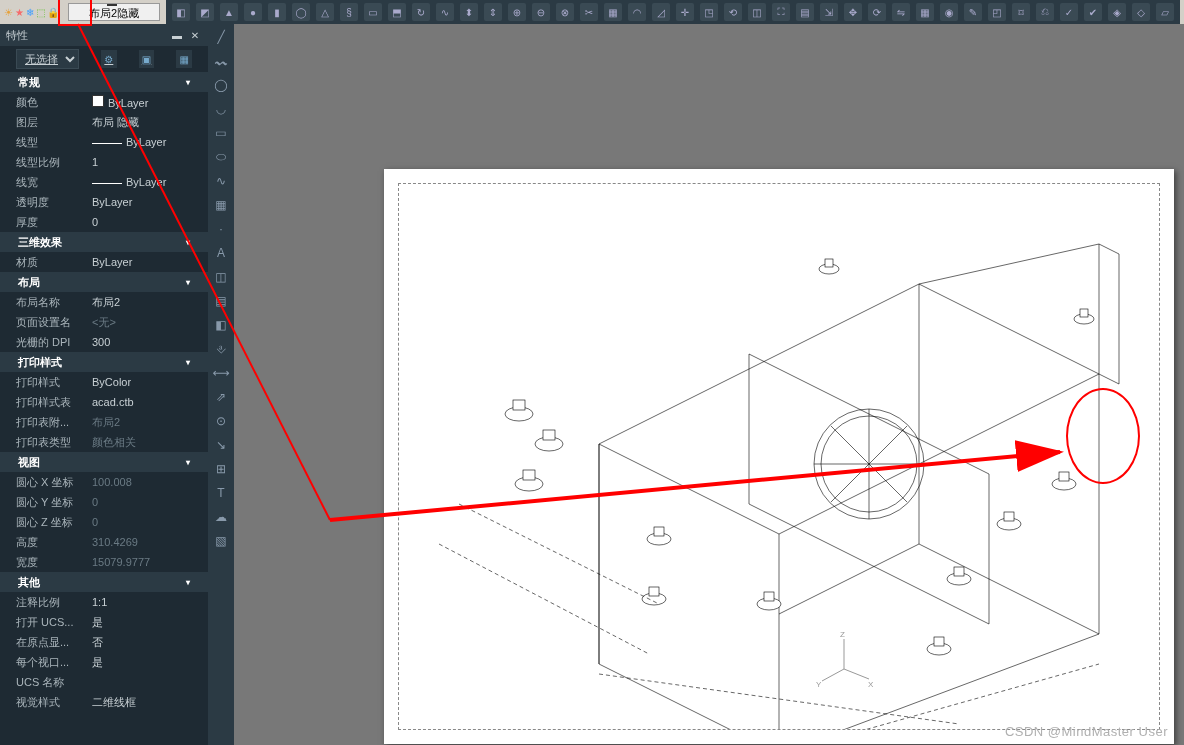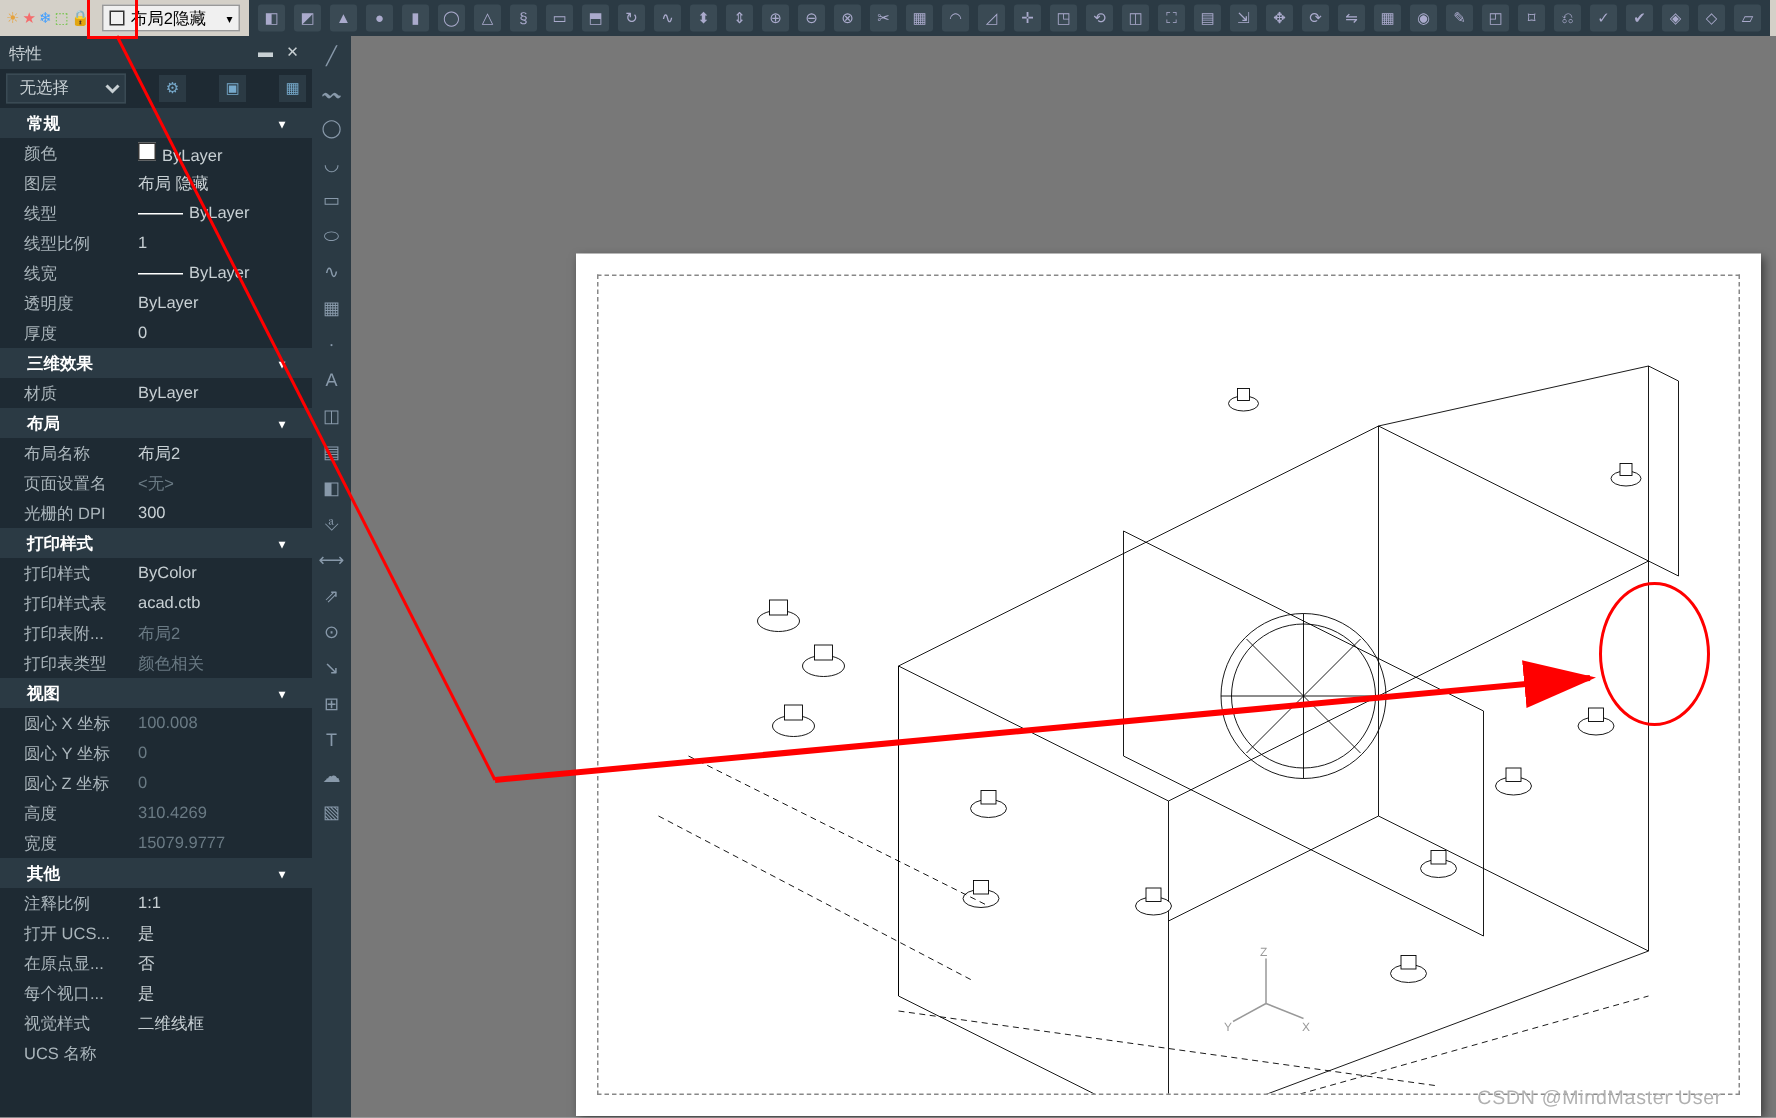--- a/index.html
+++ b/index.html
@@ -1,35 +1,35 @@
 <!DOCTYPE html>
 <html><head>
 <meta charset="utf-8">
 <style>
 * { box-sizing: border-box; margin: 0; padding: 0; font-family: "Microsoft YaHei", sans-serif; }
 body { width: 1184px; height: 745px; background: #4a4a4a; overflow: hidden; position: relative; }
 
 
 .top-toolbar { height: 24px; background: #d4d0c8; display: flex; align-items: center; padding: 0 4px; gap: 2px; }
 .top-toolbar .tb-icon { width: 16px; height: 16px; display: flex; align-items: center; justify-content: center; font-size: 10px; cursor: pointer; }
-.layout-dropdown { display: flex; align-items: center; background: #f0f0f0; border: 1px solid #999; height: 18px; padding: 0 4px; margin-left: 6px; width: 180px; font-size: 11px; }
+.layout-dropdown { display: flex; align-items: center; background: #f0f0f0; border: 1px solid #999; height: 18px; padding: 0 4px; margin-left: 6px; width: 180px; font-size: 11px; flex-direction: column; }
 .layout-dropdown .sq { width: 10px; height: 10px; border: 1px solid #333; margin-right: 4px; }
 .layout-dropdown .dd-arrow { margin-left: auto; font-size: 8px; }
 .dark-toolbar { flex: 1; background: #2b3a44; height: 24px; display: flex; align-items: center; gap: 6px; padding: 0 6px; margin-left: 4px; }
 .dark-toolbar .dt-icon { width: 18px; height: 18px; background: #3a4a54; border-radius: 2px; display:flex; align-items:center; justify-content:center; color:#aac; font-size:10px; cursor:pointer;}
 
 
 .main { display: flex; height: calc(100% - 24px); }
 
 
 .props { width: 208px; background: #1e2a33; color: #c8d0d4; font-size: 11px; display: flex; flex-direction: column; }
 .props-title-bar { height: 22px; background: #2b3a44; display: flex; align-items: center; padding: 0 6px; justify-content: space-between; gap: 24px; }
 .props-title-bar .ctrl { display: flex; gap: 4px; }
 .props-title-bar .ctrl span { width: 14px; height: 14px; cursor: pointer; display:flex; align-items:center; justify-content:center; font-size:10px; }
-.props-select-row { height: 26px; display: flex; align-items: center; padding: 0 4px; gap: 22px; background:#1e2a33; }
+.props-select-row { height: 26px; display: flex; align-items: center; padding: 0 16px; gap: 22px; background:#1e2a33;text-decoration:underline; }
 .props-select { flex: 1; background: #2b3a44; color: #c8d0d4; border: 1px solid #3a4a54; height: 20px; font-size: 11px; padding: 0 4px; }
 .props-select-row .mini-icon { width: 18px; height: 18px; background: #2b3a44; display:flex; align-items:center; justify-content:center; font-size:10px; cursor:pointer; color:#7ac; }
 
 .section-header { background: #2b3a44; height: 20px; display: flex; align-items: center; justify-content: space-between; padding: 0 18px; cursor: pointer; font-weight: bold; color:#fff; }
 .section-header .arrow { font-size: 8px; }
 .prop-row { display: flex; height: 20px; align-items: center; padding-left: 16px; }
 .prop-row .label { width: 76px; color: #aab5bb; }
 .prop-row .value { flex: 1; color: #c8d0d4; }
 .prop-row .value.dim { color: #6a7a84; }
 .prop-row .swatch { width: 12px; height: 12px; background: #fff; border: 1px solid #333; margin-right: 4px; display:inline-block; }
@@ -42,21 +42,21 @@
 
 .canvas-area { flex: 1; background: #787878; position: relative; }
 .paper { position: absolute; left: 150px; top: 145px; width: 790px; height: 575px; background: #fff; box-shadow: 2px 2px 6px rgba(0,0,0,0.5); }
 .paper-inner { position: absolute; inset: 14px; border: 1px dashed #888; }
 .drawing { position: absolute; inset: 0; }
 
 
 .anno-box { position: absolute; left: 58px; top: -2px; width: 34px; height: 28px; border: 2px solid red; pointer-events: none; }
 .anno-ellipse { position: absolute; left: 1066px; top: 388px; width: 74px; height: 96px; border: 2px solid red; border-radius: 50%; pointer-events: none; }
 .anno-line1 { position: absolute; left: 0; top: 0; width: 100%; height: 100%; pointer-events: none; }
-.watermark { position:absolute; right:36px; bottom:6px; color:#b0b0b0; font-size:13px; letter-spacing:.5px; pointer-events:none; }
+.watermark { position:absolute; right:16px; bottom:6px; color:#b0b0b0; font-size:13px; letter-spacing:.5px; pointer-events:none; }
 
 .axis-gizmo { position:absolute; left:580px; top:605px; width:60px; height:60px; color:#999; font-size:9px; pointer-events:none;}
 </style>
 </head>
 <body>
 
 <div class="top-toolbar">
   <span class="tb-icon" style="color:#e6a23c;">☀</span>
   <span class="tb-icon" style="color:#f56c6c;">★</span>
   <span class="tb-icon" style="color:#409eff;">❄</span>
@@ -253,26 +253,26 @@
       </div>
     <div class="prop-row">
         <span class="label">在原点显...</span>
         <span class="value">否</span>
       </div>
     <div class="prop-row">
         <span class="label">每个视口...</span>
         <span class="value">是</span>
       </div>
     <div class="prop-row">
+        <span class="label">UCS 名称</span>
+        <span class="value"></span>
+      </div>
+    <div class="prop-row">
         <span class="label">视觉样式</span>
         <span class="value">二维线框</span>
-      </div>
-    <div class="prop-row">
-        <span class="label">UCS 名称</span>
-        <span class="value"></span>
       </div>
   </div>
 
   <div class="tool-strip">
     <span class="ts-icon">╱</span>
     <span class="ts-icon">〰</span>
     <span class="ts-icon">◯</span>
     <span class="ts-icon">◡</span>
     <span class="ts-icon">▭</span>
     <span class="ts-icon">⬭</span>

